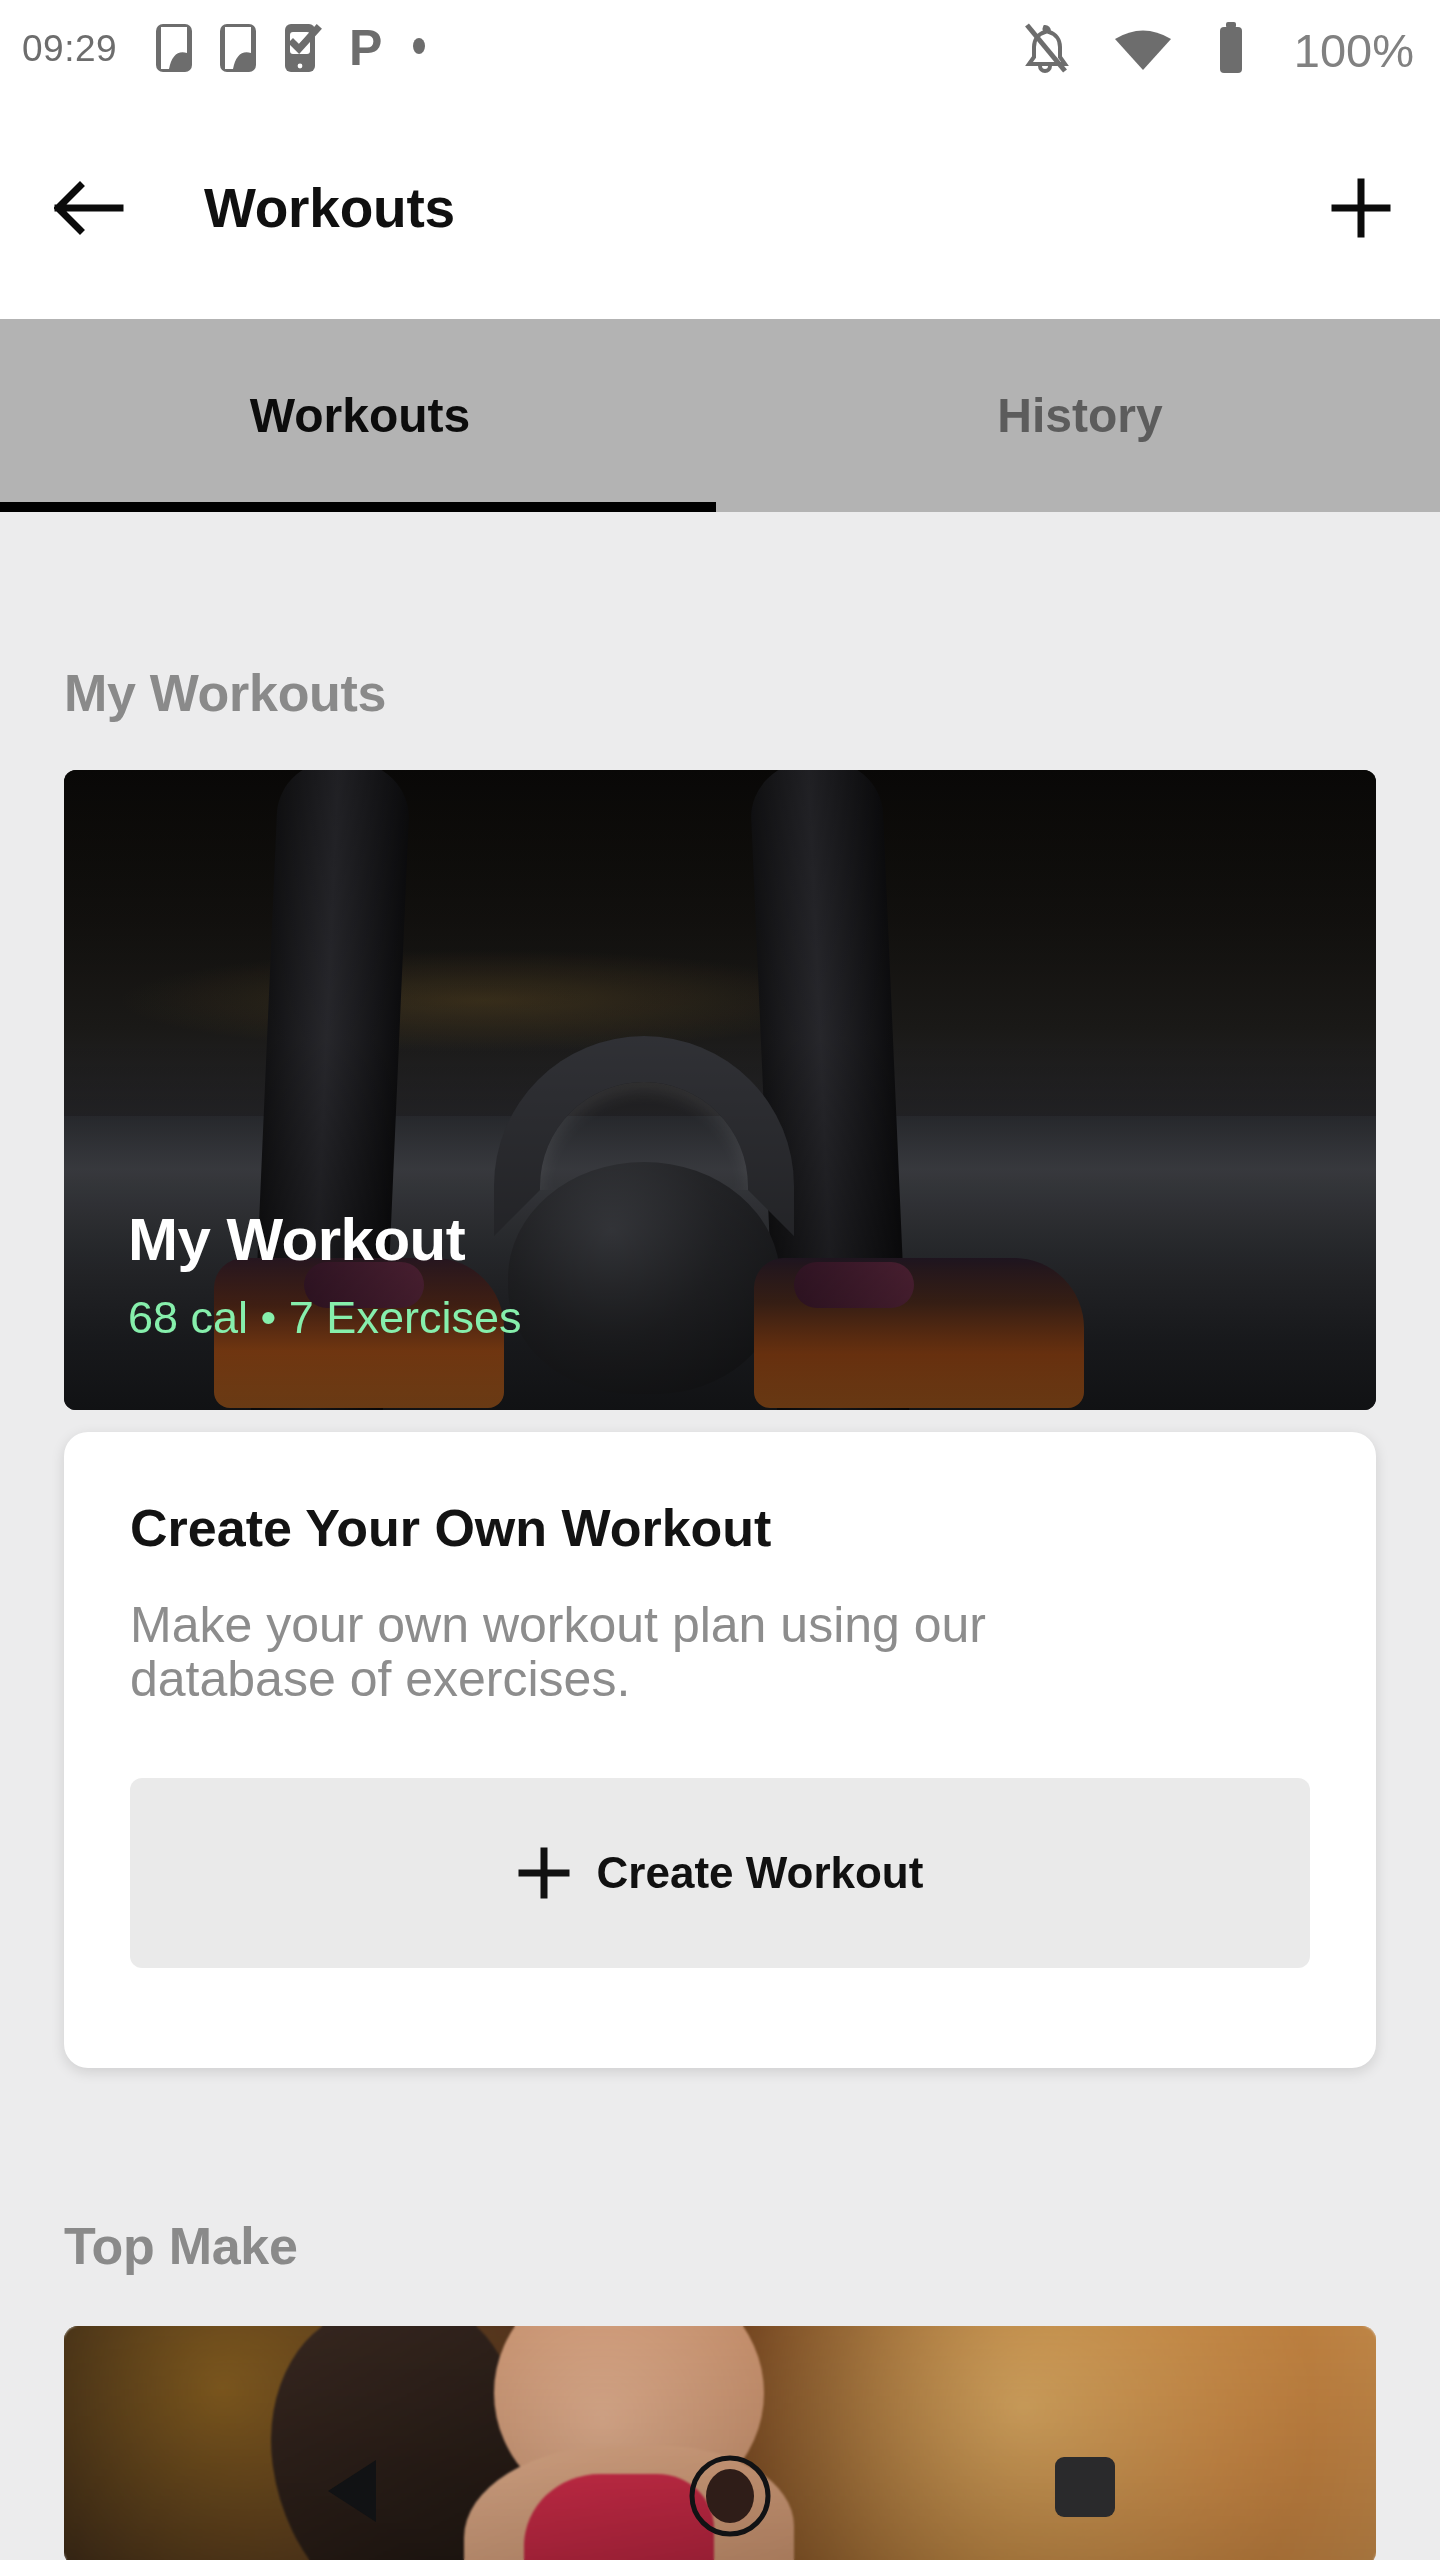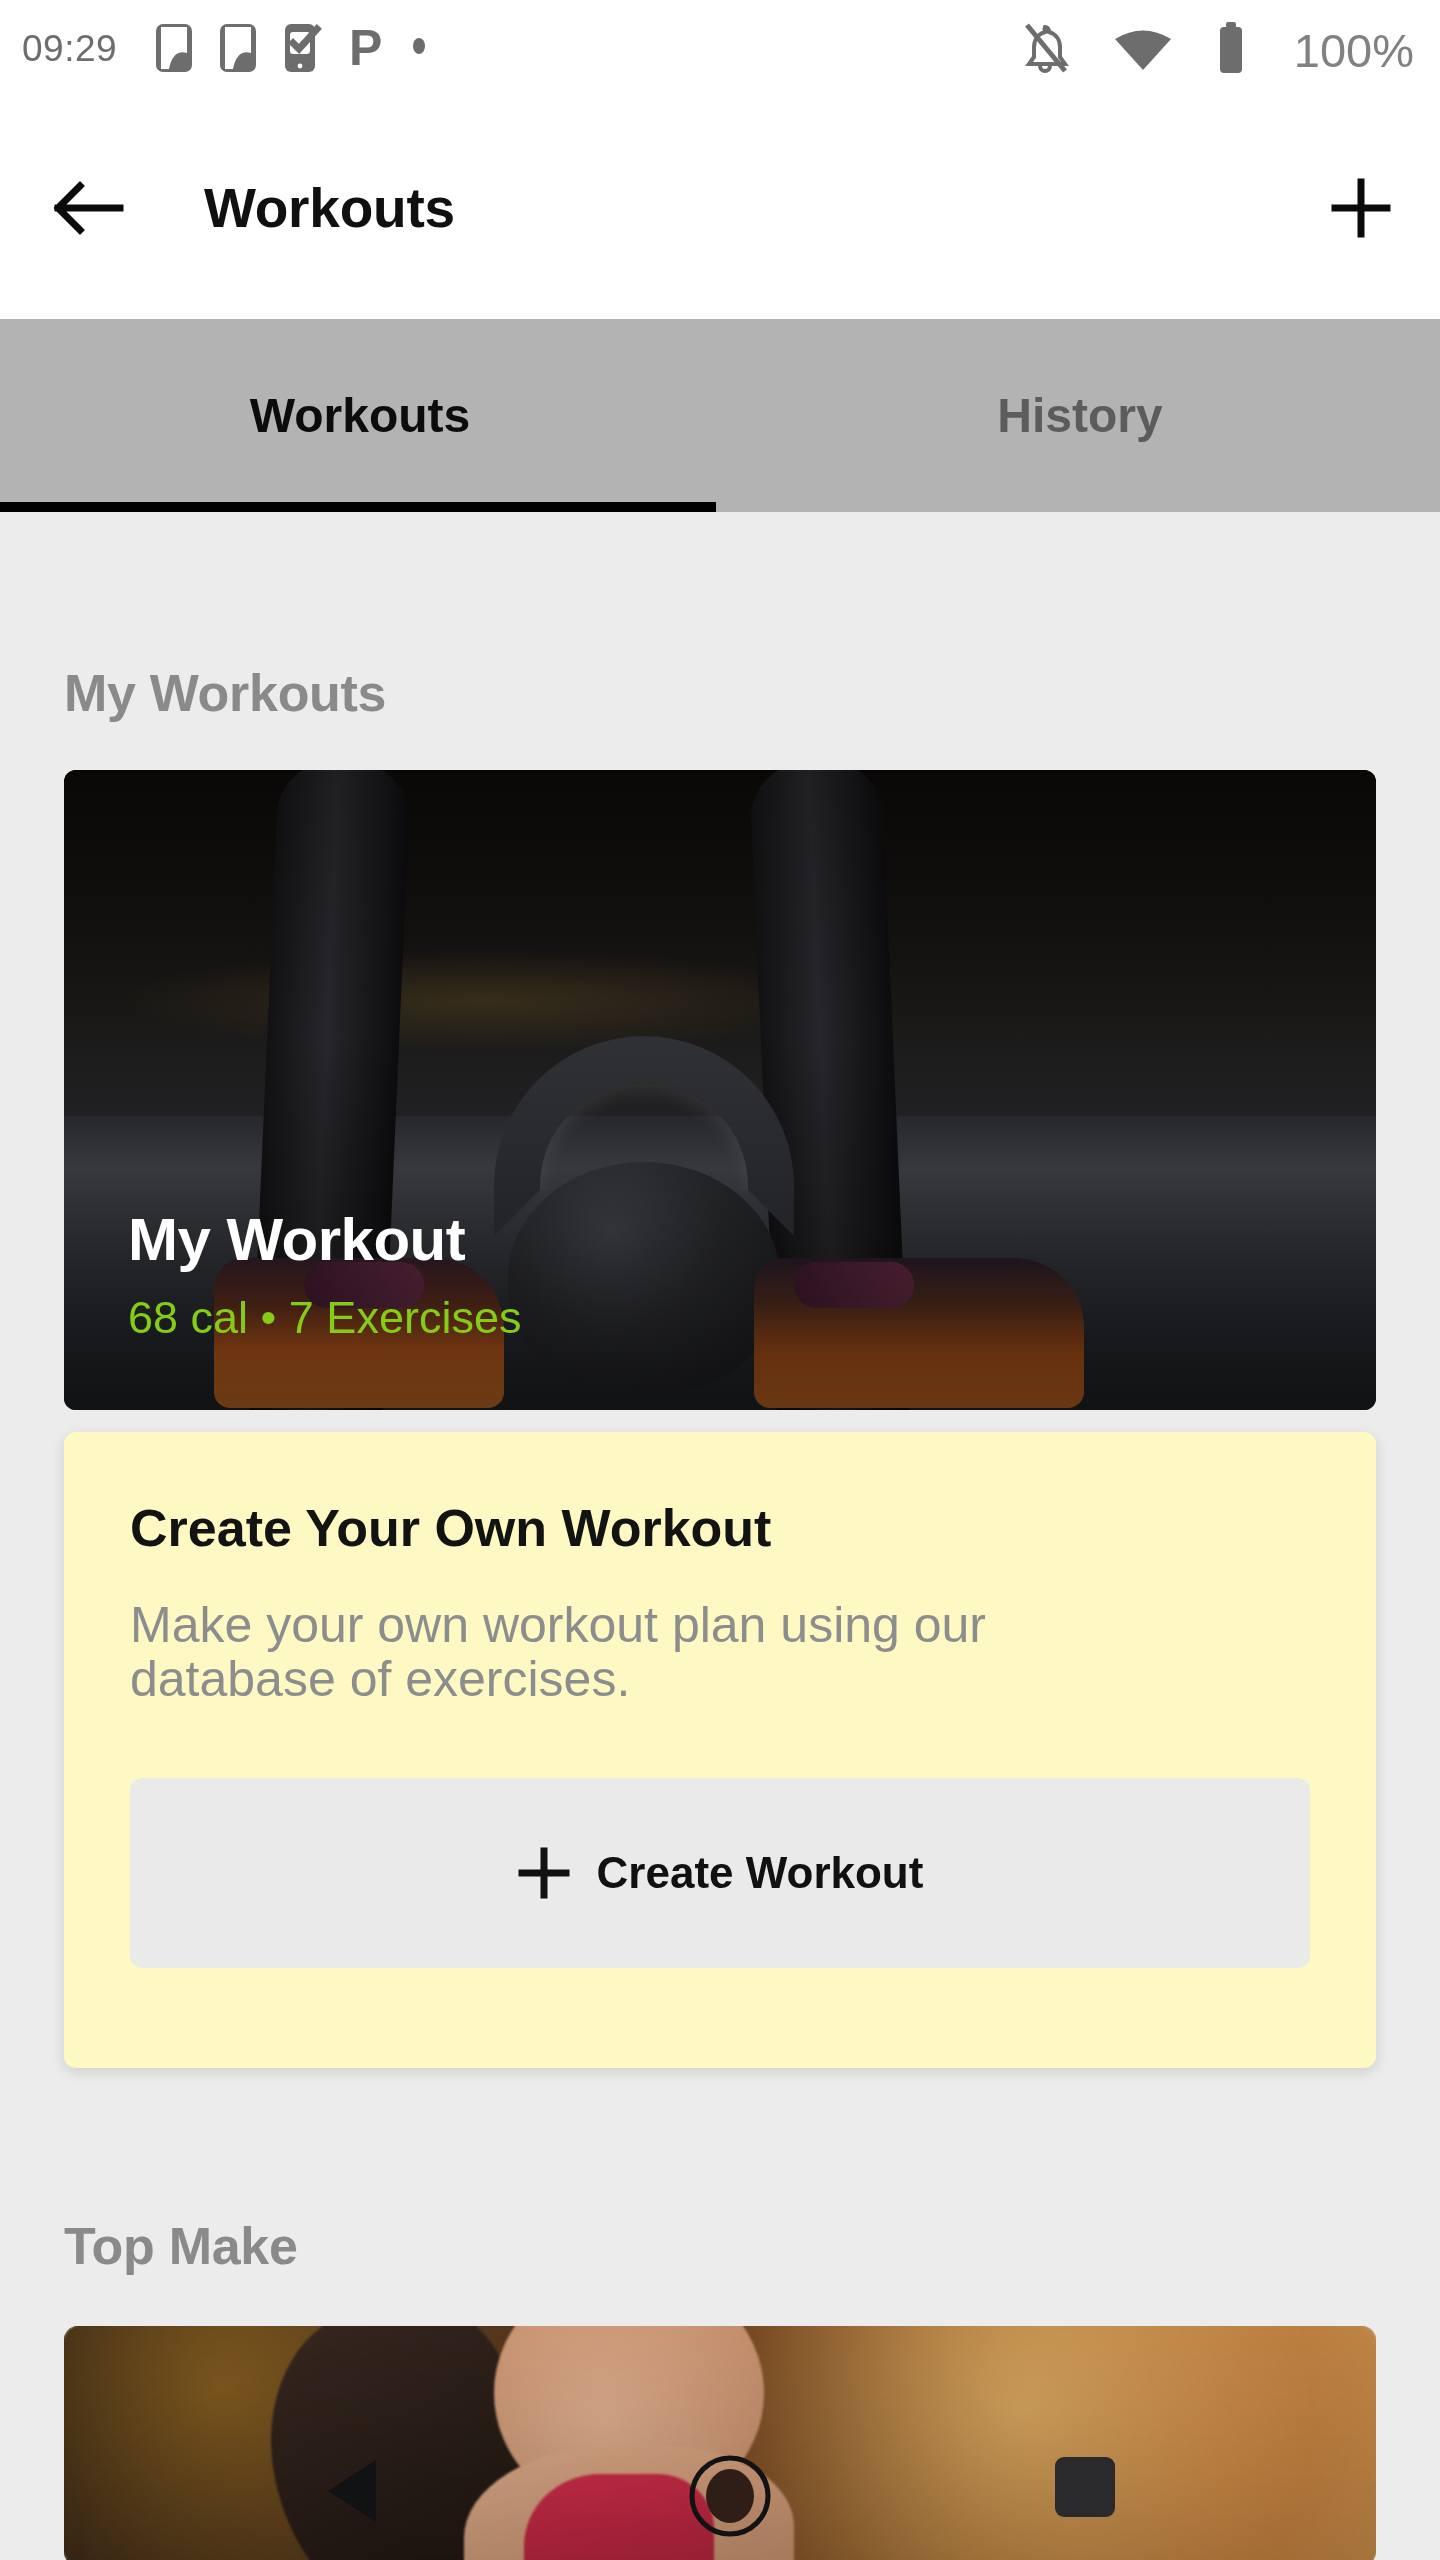--- a/index.html
+++ b/index.html
@@ -107,26 +107,26 @@
   .shoe.r { left: 690px; width: 330px;
     background: linear-gradient(180deg,#2f2030 0%,#5c3322 30%,#c65c1c 64%,#e37b29 100%); }
   .shoe-lace { position: absolute; top: 4px; height: 46px; width: 120px;
     background: linear-gradient(90deg,#4b1f37,#71304b); border-radius: 24px; }
   .wc-scrim {
     position: absolute; inset: 0;
     background: linear-gradient(180deg, rgba(0,0,0,0.26) 0%, rgba(0,0,0,0.10) 42%, rgba(0,0,0,0.55) 100%);
   }
   .wc-text { position: absolute; left: 64px; bottom: 66px; }
   .wc-title { font-size: 60px; font-weight: bold; color: #ffffff; letter-spacing: -0.5px; }
-  .wc-sub { font-size: 45px; color: #84cc16; margin-top: 18px; }
+  .wc-sub { font-size: 45px; color: #86efac; margin-top: 18px; }
 
   
   .create-card {
     position: absolute; top: 920px; left: 64px; width: 1312px; height: 636px;
-    background: #fef9c3; border-radius: 12px;
+    background: #ffffff; border-radius: 24px;
     box-shadow: 0 4px 14px rgba(0,0,0,0.13);
   }
   .cc-title { position: absolute; top: 66px; left: 66px; font-size: 52px; font-weight: bold; color: #131313; }
   .cc-desc {
     position: absolute; top: 166px; left: 66px; width: 1060px;
     font-size: 50px; line-height: 1.08; color: #8d8d8d;
   }
   .cc-button {
     position: absolute; left: 66px; top: 346px; width: 1180px; height: 190px;
     background: #eaeaea; border-radius: 12px;

